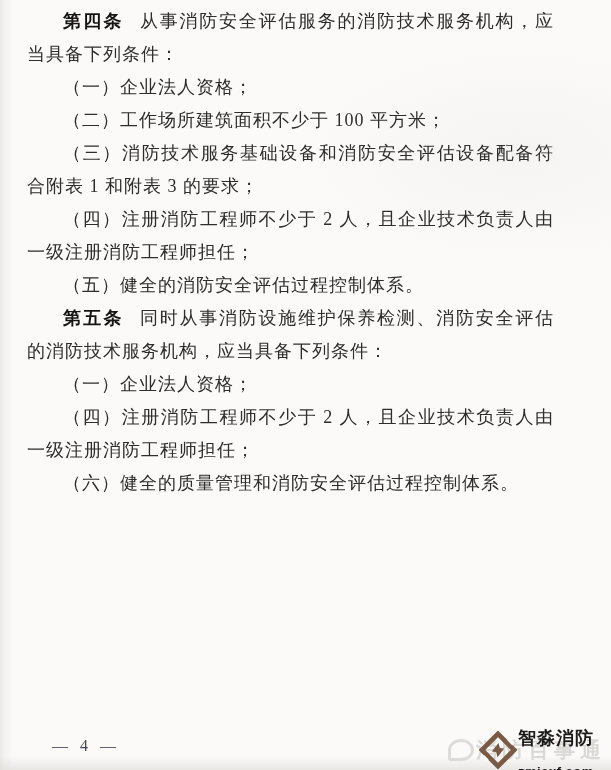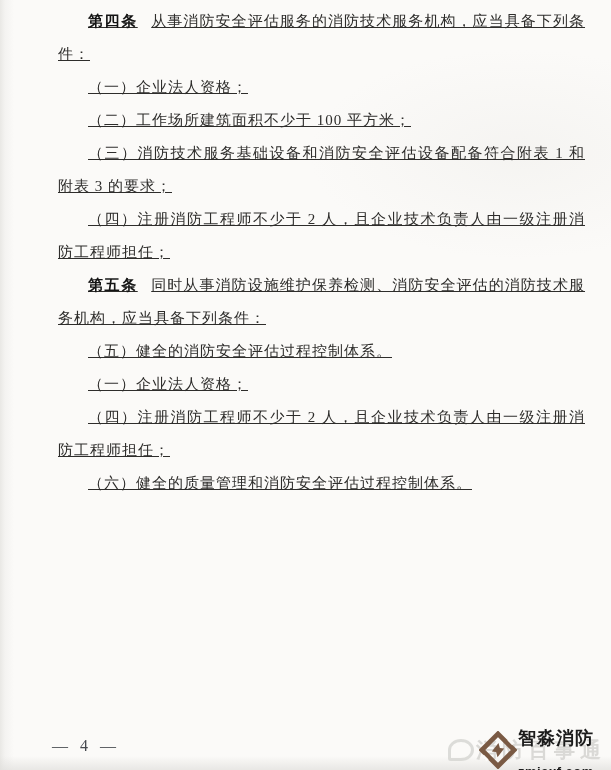--- a/index.html
+++ b/index.html
@@ -23,26 +23,25 @@
       radial-gradient(ellipse 300px 150px at 85% 20%, rgba(240,239,236,.55), rgba(240,239,236,0) 70%),
       linear-gradient(90deg, #e9e8e5 0px, #f4f3f1 5px, var(--paper) 14px),
       var(--paper);
   }
   .scan-shade-bottom{
     position:absolute;left:0;bottom:0;width:100%;height:14px;
     background:linear-gradient(0deg, rgba(224,223,220,.7), rgba(224,223,220,0));
     pointer-events:none;
   }
   .body-text{
-    position:absolute;left:58px;top:5px;width:527px;
-    font-size:15px;line-height:33px;letter-spacing:1px;
+    position:absolute;left:27px;top:5px;width:527px;
+    font-size:18px;line-height:33px;letter-spacing:1px;
     color:var(--ink);
     text-align:justify;
     text-justify:inter-character;
-    text-decoration:underline;
   }
   .para{text-indent:2em;}
   .article-no{
     font-weight:bold;color:var(--heading-ink);
     padding-right:.9em;letter-spacing:1.5px;
   }
   .article-no:empty{display:none;padding:0;}
   .page-number{
     position:absolute;left:52px;top:737px;
     font-size:16px;letter-spacing:4px;color:var(--pageno-ink);
@@ -88,23 +87,23 @@
       <p class="para"><b class="article-no">第四条</b><span class="para-text">从事消防安全评估服务的消防技术服务机构，应当具备下列条件：</span></p>
 
       <p class="para"><span class="para-text">（一）企业法人资格；</span></p>
 
       <p class="para"><span class="para-text">（二）工作场所建筑面积不少于 100 平方米；</span></p>
 
       <p class="para"><span class="para-text">（三）消防技术服务基础设备和消防安全评估设备配备符合附表 1 和附表 3 的要求；</span></p>
 
       <p class="para"><span class="para-text">（四）注册消防工程师不少于 2 人，且企业技术负责人由一级注册消防工程师担任；</span></p>
 
+      <p class="para"><span class="para-text">（五）健全的消防安全评估过程控制体系。</span></p>
+
       <p class="para"><b class="article-no">第五条</b><span class="para-text">同时从事消防设施维护保养检测、消防安全评估的消防技术服务机构，应当具备下列条件：</span></p>
-
-      <p class="para"><span class="para-text">（五）健全的消防安全评估过程控制体系。</span></p>
 
       <p class="para"><span class="para-text">（一）企业法人资格；</span></p>
 
 
 
       <p class="para"><span class="para-text">（四）注册消防工程师不少于 2 人，且企业技术负责人由一级注册消防工程师担任；</span></p>
 
 
       <p class="para"><span class="para-text">（六）健全的质量管理和消防安全评估过程控制体系。</span></p>
 

